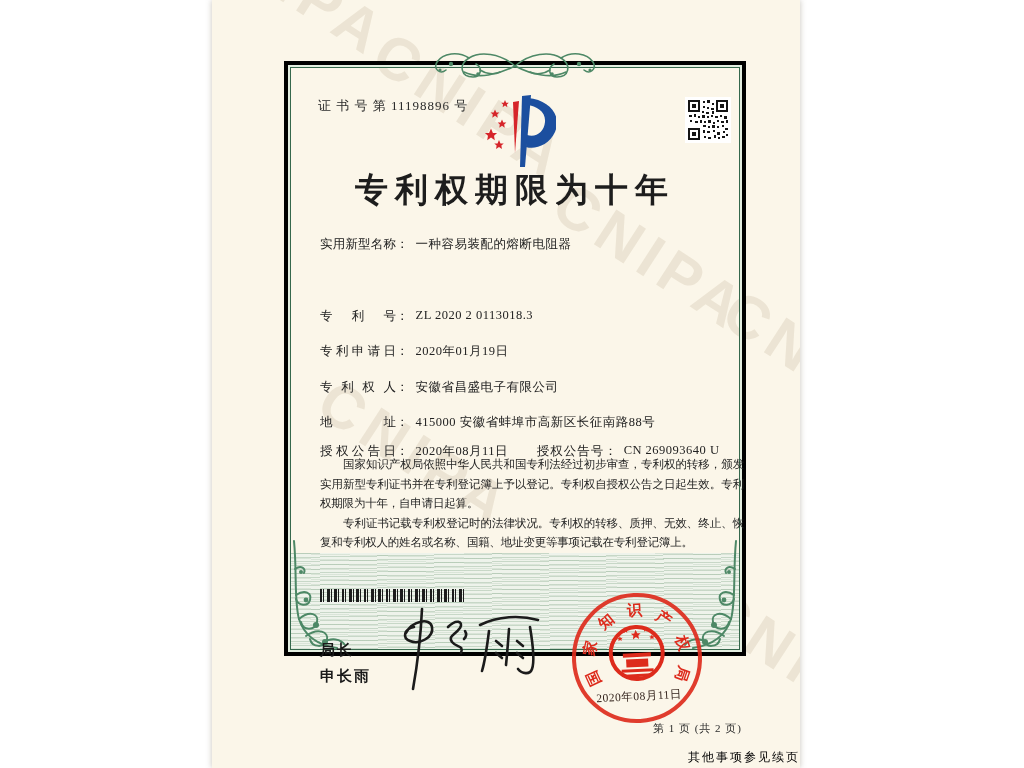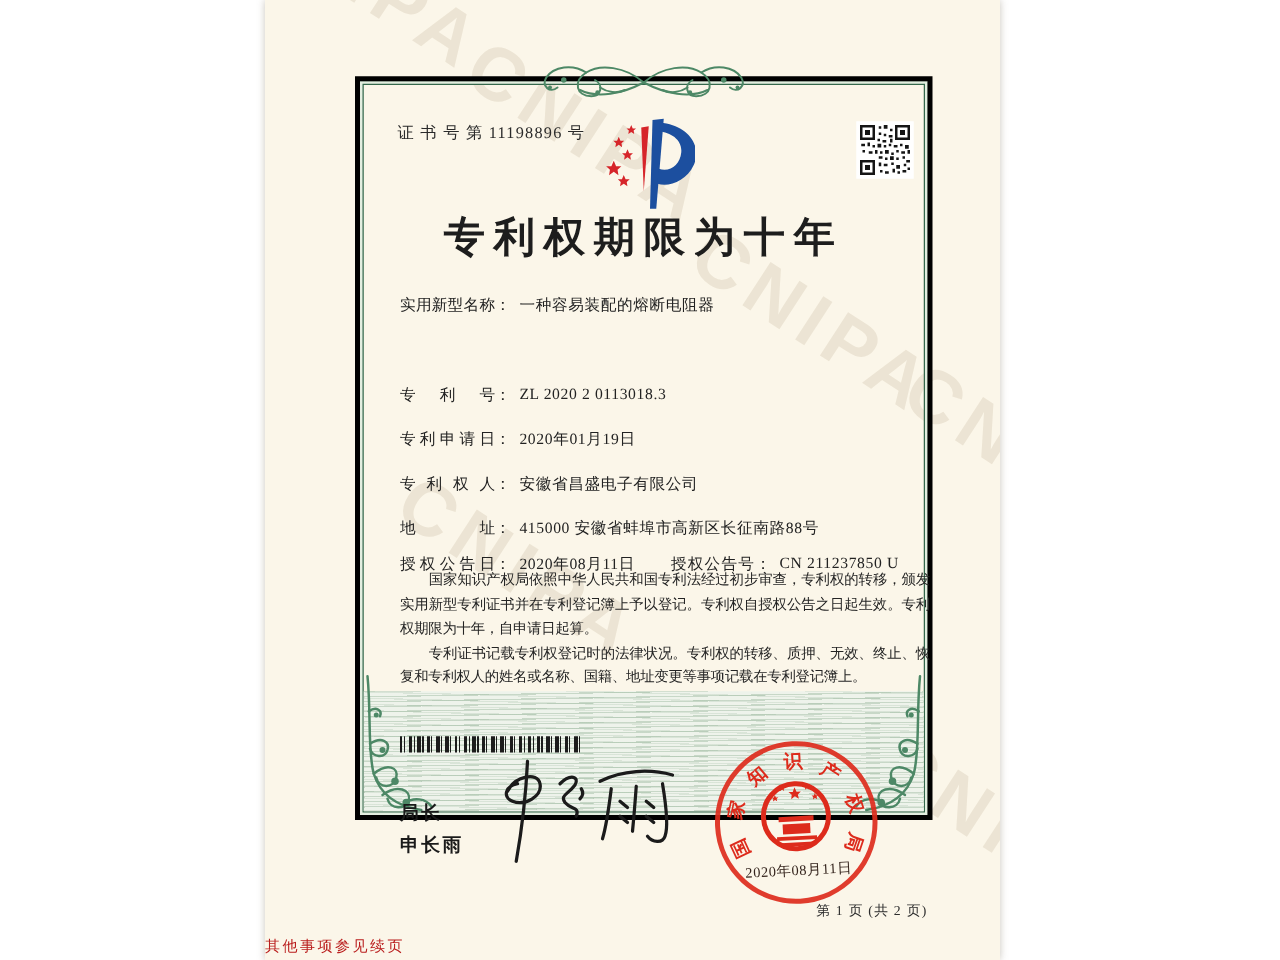--- a/index.html
+++ b/index.html
@@ -87,21 +87,21 @@
   .seal-date{
     position:absolute;left:0;right:0;top:96px;text-align:center;
     font-size:11.5px;color:#33231c;letter-spacing:.5px;white-space:nowrap;
   }
   
   .orn-top{position:absolute;left:50%;top:-21px;transform:translateX(-50%);width:190px;height:44px;}
   .orn-bl{position:absolute;left:1px;bottom:1px;width:84px;height:112px;}
   .orn-br{position:absolute;right:1px;bottom:1px;width:84px;height:112px;transform:scaleX(-1);}
   
   .page-info{position:absolute;left:0;right:0;top:656px;text-align:right;font-size:11px;color:#2c2c2c;letter-spacing:1px;}
-  .cont-note{position:absolute;left:0;right:0;top:749px;text-align:left;font-size:12px;color:#b91c1c;letter-spacing:2px;}
+  .cont-note{position:absolute;left:0;right:0;top:749px;text-align:right;font-size:12px;color:#000000;letter-spacing:2px;}
   .defs-holder{position:absolute;width:0;height:0;overflow:hidden;}
 </style>
 </head>
 <body>
 
 <svg class="defs-holder" aria-hidden="true">
   <defs>
     <path id="star" d="M0,-1 L0.294,-0.309 L0.951,-0.309 L0.476,0.118 L0.588,0.809 L0,0.382 L-0.588,0.809 L-0.476,0.118 L-0.951,-0.309 L-0.294,-0.309 Z"></path>
   </defs>
 </svg>
@@ -271,21 +271,21 @@
       <span class="flabel">专利申请日</span><span class="fcolon">：</span><span class="fvalue">2020年01月19日</span>
     </div>
     <div class="frow" style="top:314px">
       <span class="flabel">专利权人</span><span class="fcolon">：</span><span class="fvalue">安徽省昌盛电子有限公司</span>
     </div>
     <div class="frow" style="top:349px">
       <span class="flabel">地址</span><span class="fcolon">：</span><span class="fvalue">415000 安徽省蚌埠市高新区长征南路88号</span>
     </div>
     <div class="frow" style="top:378px">
       <span class="flabel">授权公告日</span><span class="fcolon">：</span><span class="fvalue fv-date">2020年08月11日</span>
-      <span class="flabel flabel2">授权公告号</span><span class="fcolon">：</span><span class="fvalue">CN 211237850 U</span>
+      <span class="flabel flabel2">授权公告号</span><span class="fcolon">：</span><span class="fvalue">CN 269093640 U</span>
     </div>
 
     <div class="legal">
       <p>国家知识产权局依照中华人民共和国专利法经过初步审查，专利权的转移，颁发实用新型专利证书并在专利登记簿上予以登记。专利权自授权公告之日起生效。专利权期限为十年，自申请日起算。</p>
       <p>专利证书记载专利权登记时的法律状况。专利权的转移、质押、无效、终止、恢复和专利权人的姓名或名称、国籍、地址变更等事项记载在专利登记簿上。</p>
     </div>
 
     <div class="barcode"></div>
 
     <div class="director dir-title">局长</div>

